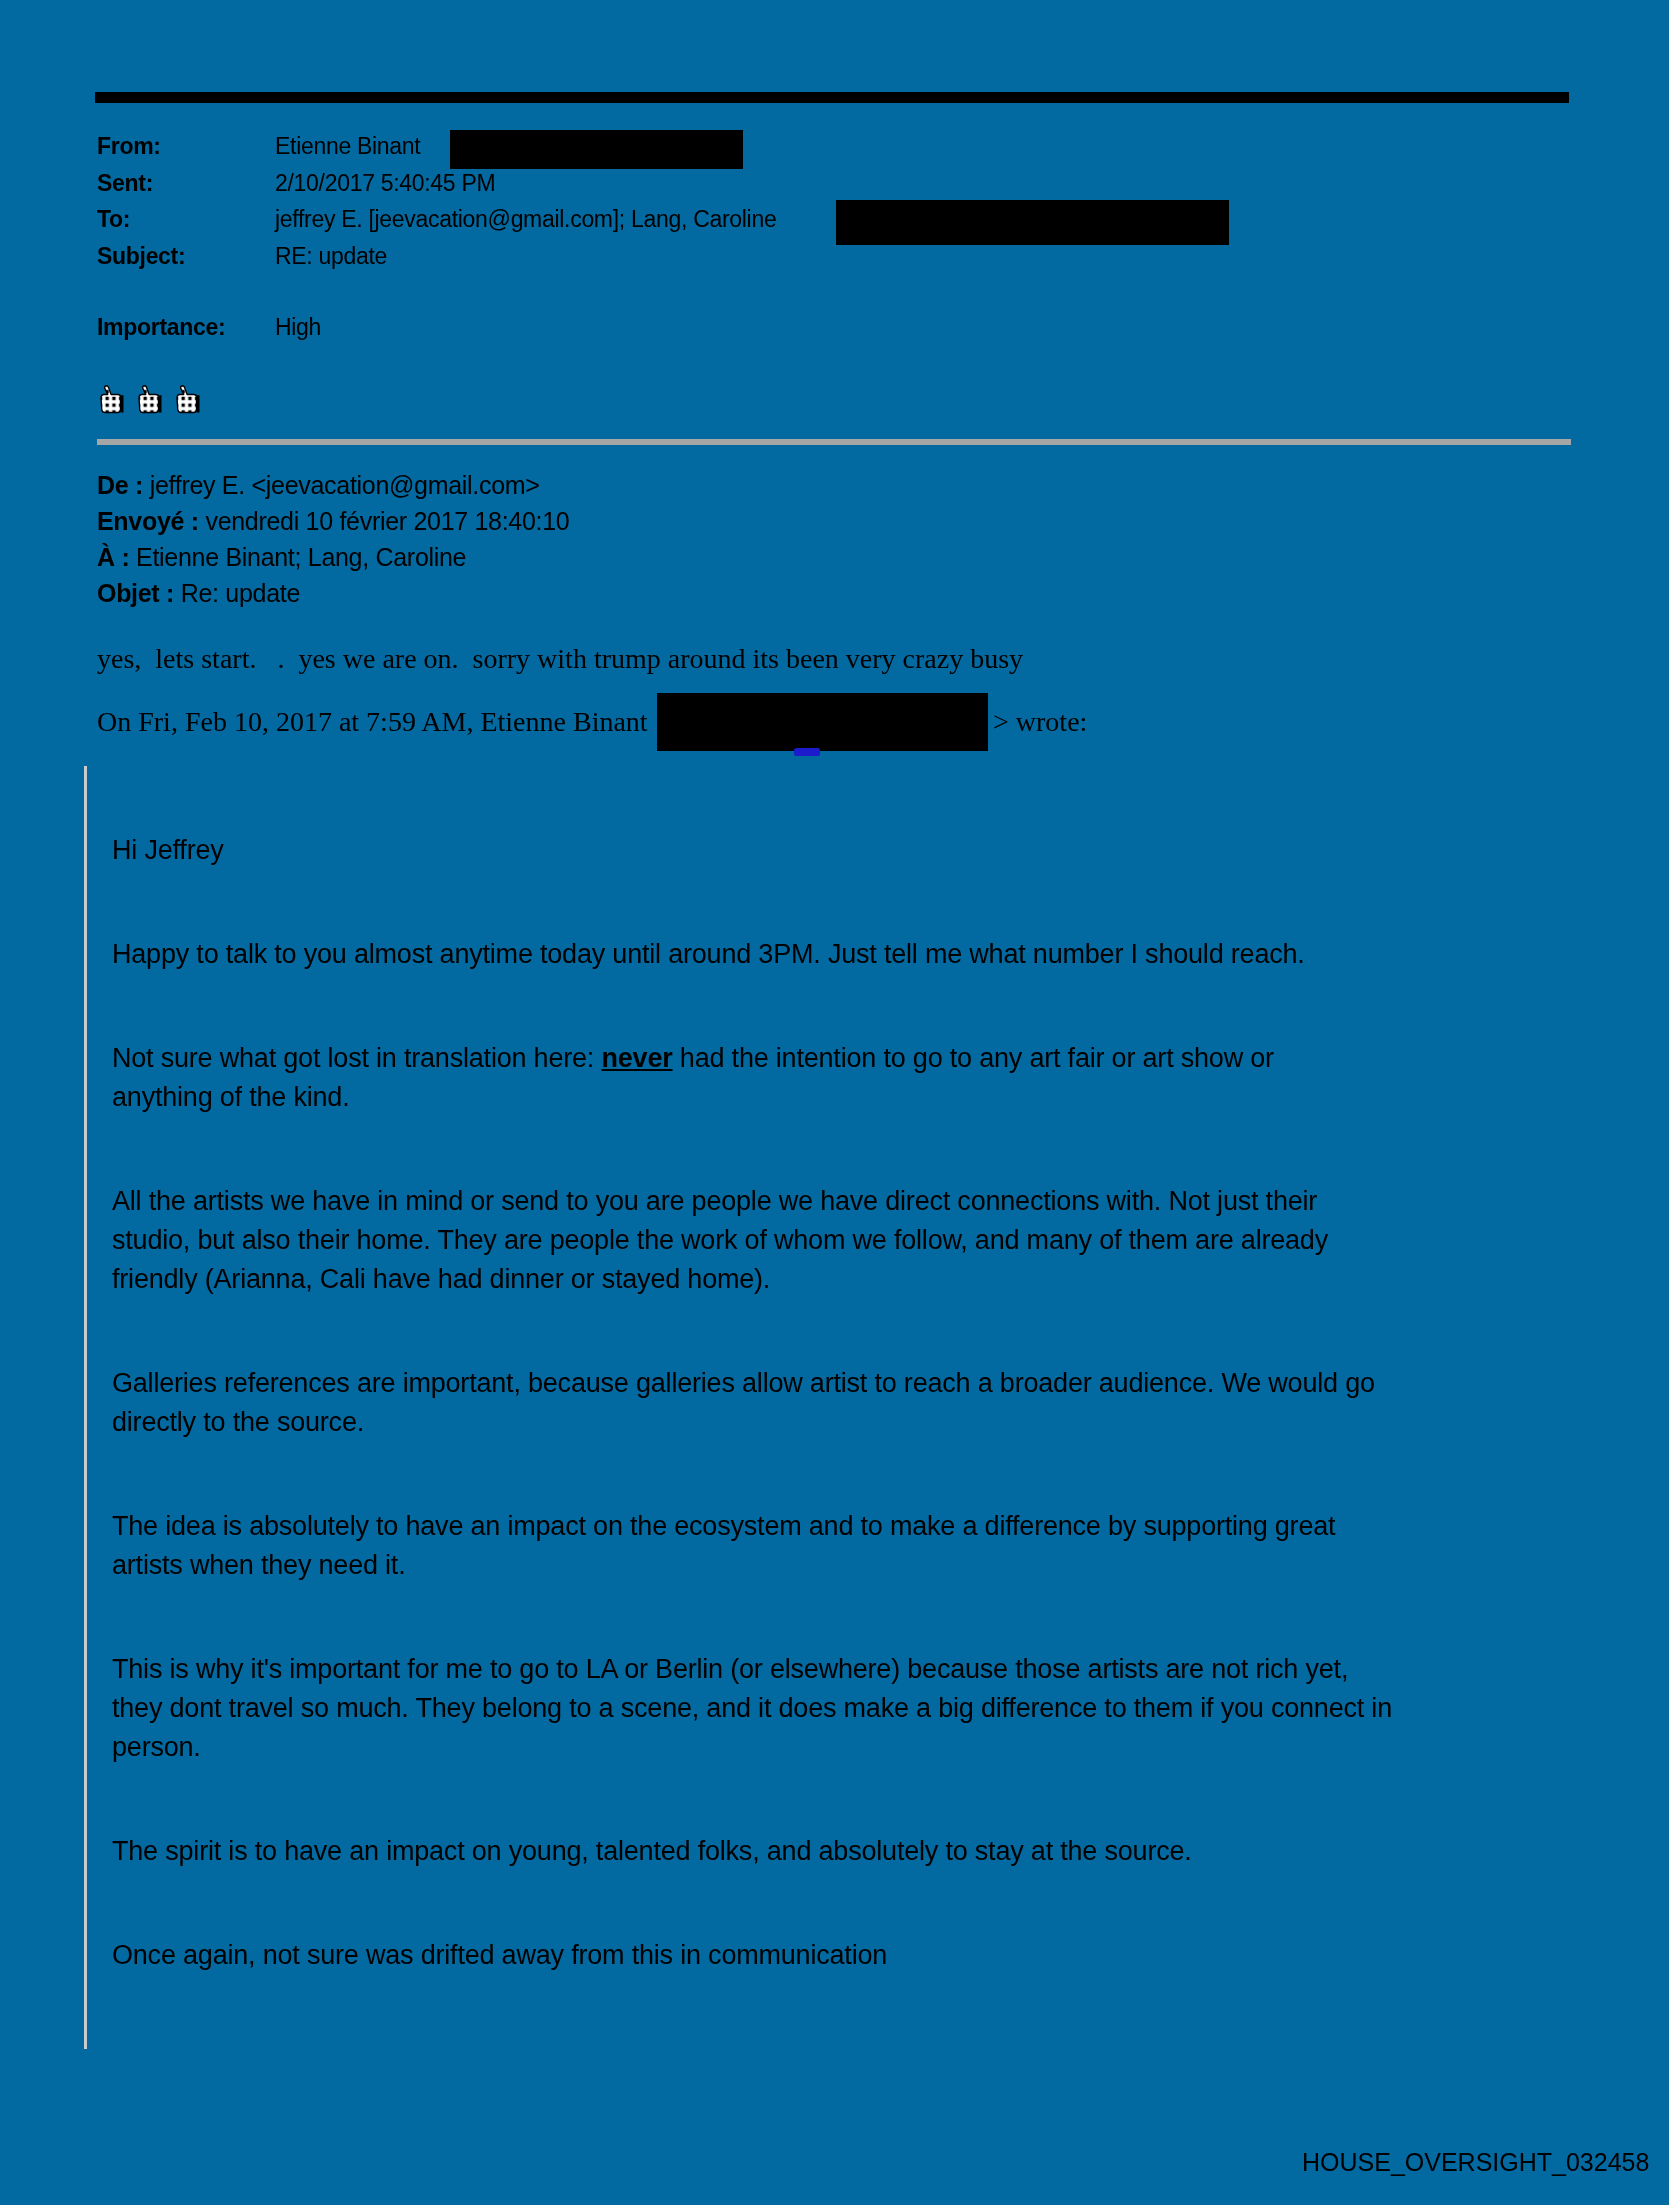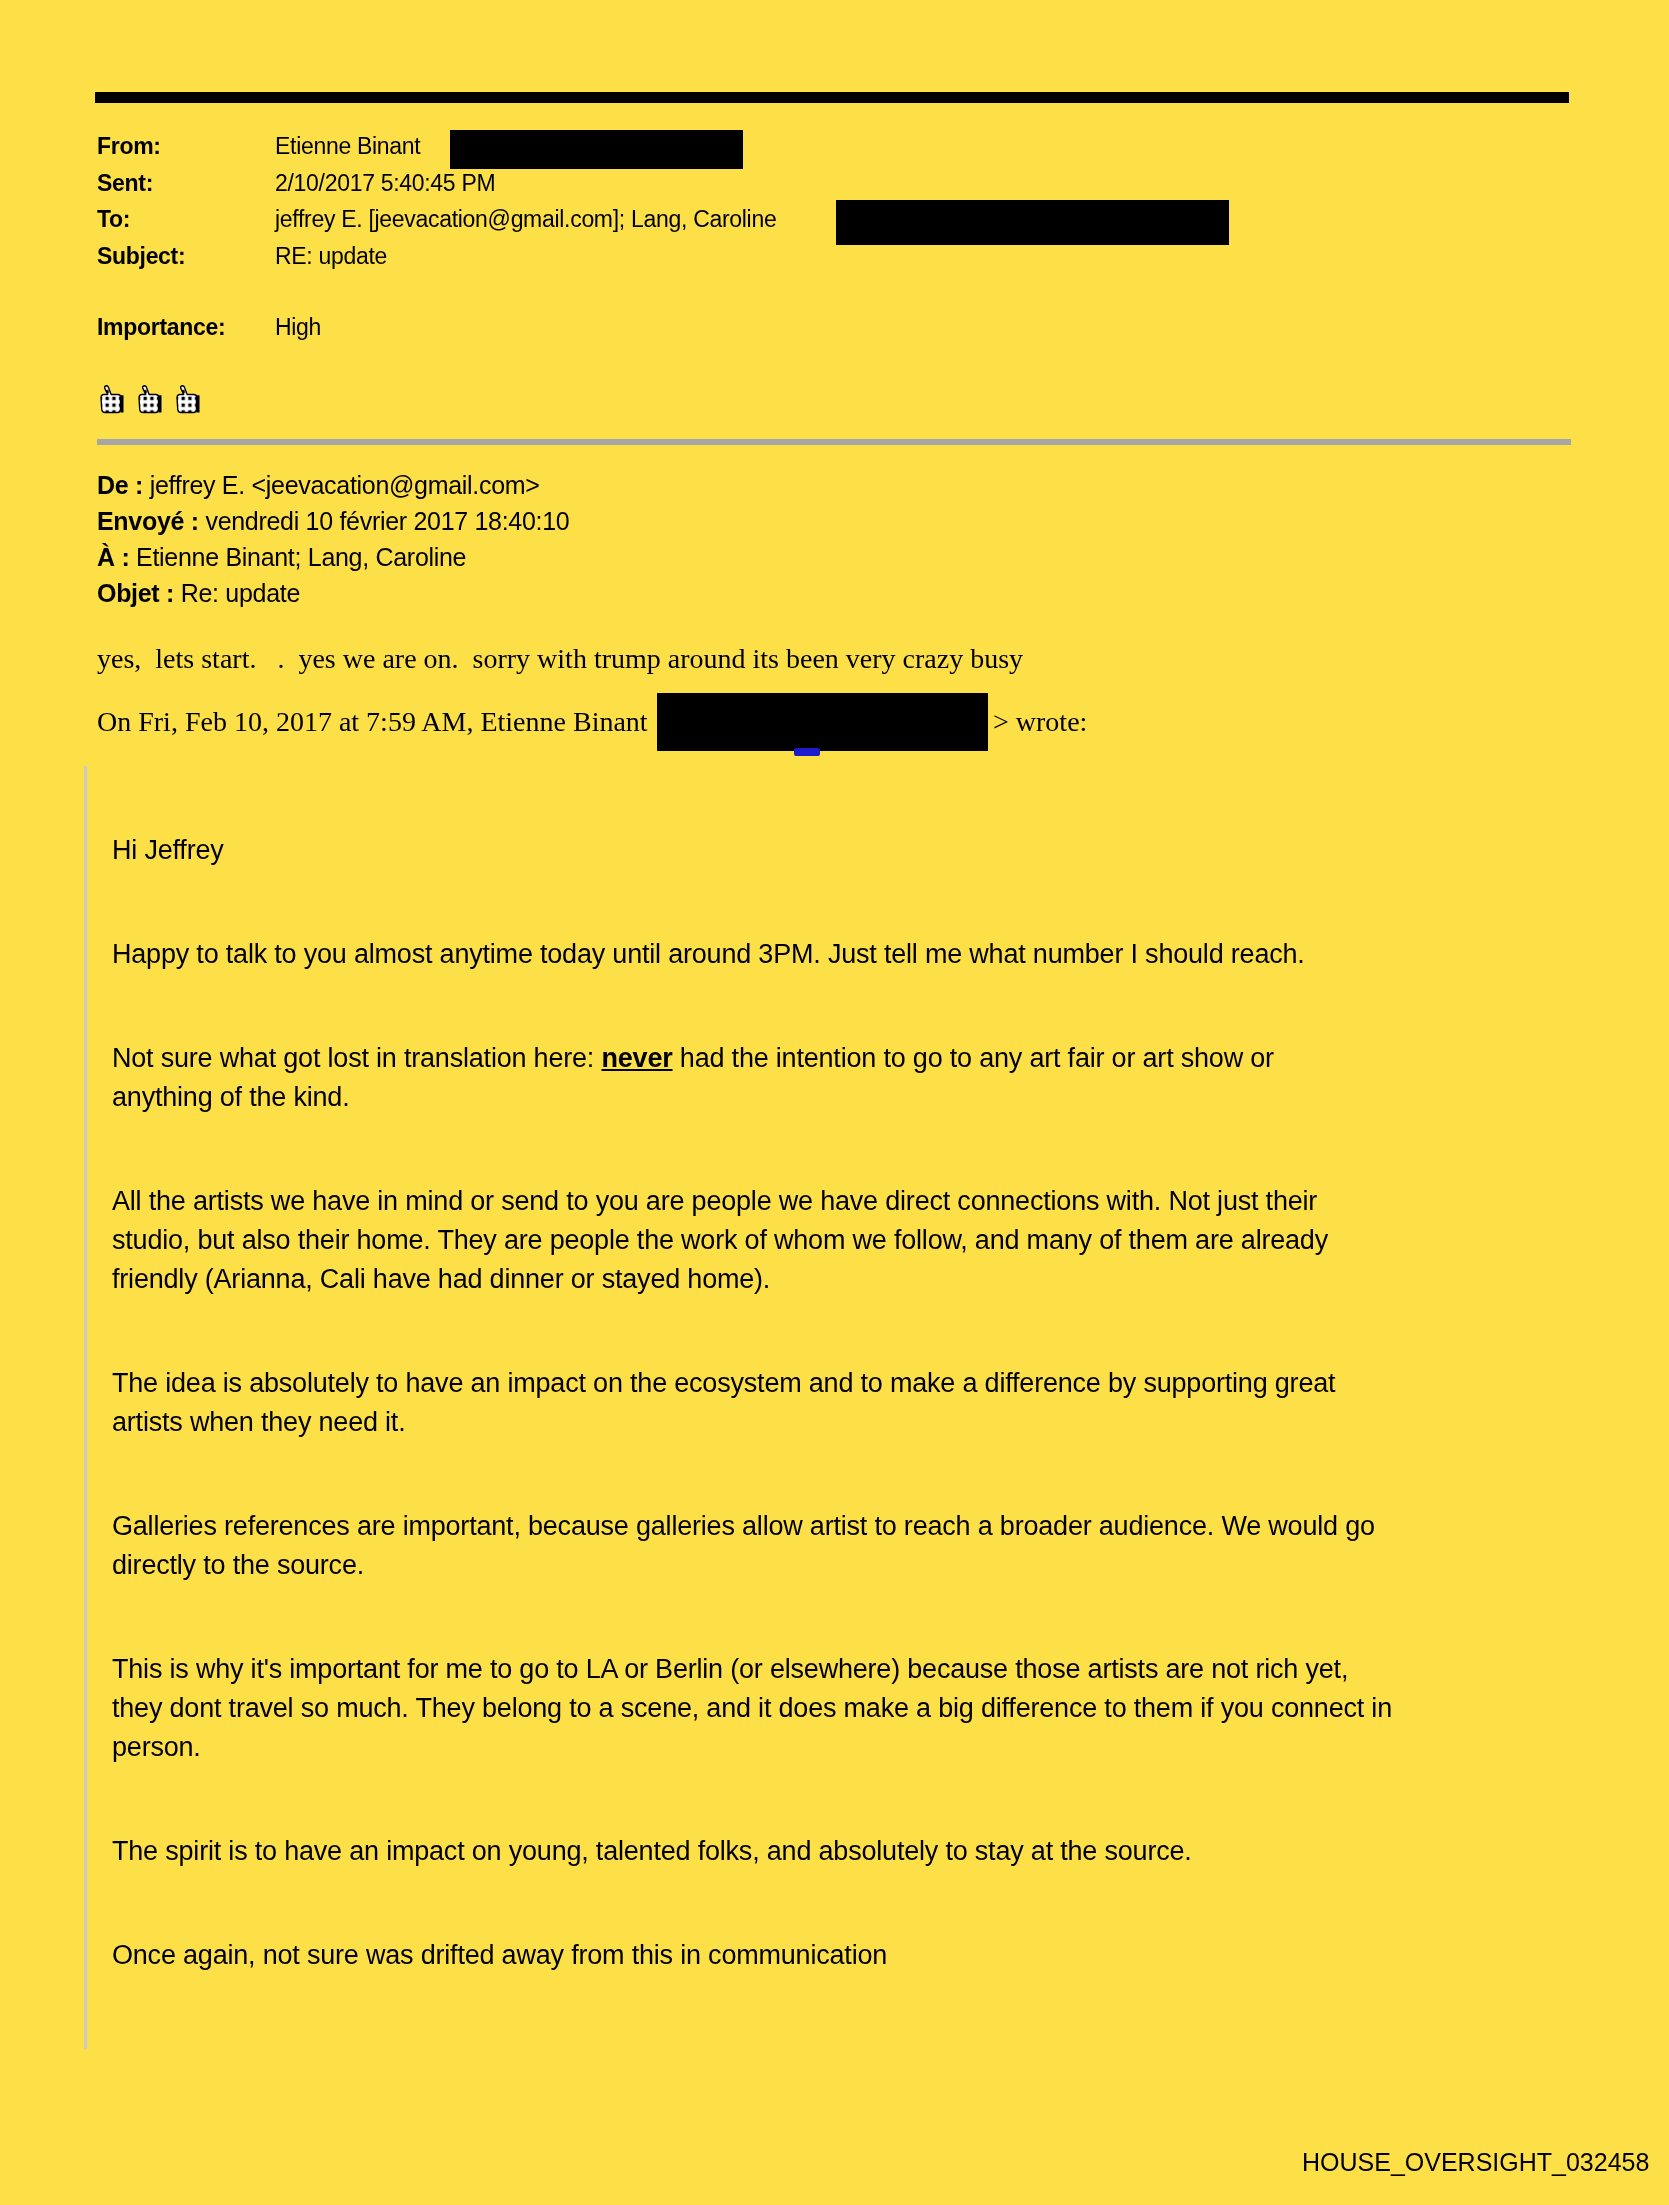--- a/index.html
+++ b/index.html
@@ -1,20 +1,20 @@
 <!DOCTYPE html>
 <html style="font-size:10.5px"><head>
 <meta charset="utf-8">
 <style>
   html, body { margin: 0; padding: 0; background: #ffffff; }
   .page {
     position: relative;
     width: 1669px;
     height: 2205px;
-    background: #fde047;
+    background: #0369a1;
     font-family: "Liberation Sans", sans-serif;
     color: #000;
     overflow: hidden;
   }
   .top-bar {
     position: absolute;
     left: 95px; top: 92px;
     width: 1474px; height: 10.5px;
     background: #000;
   }
@@ -191,24 +191,24 @@
   </div>
 
   <div class="quote-block">
     <p>Hi Jeffrey</p>
     <p>Happy to talk to you almost anytime today until around 3PM. Just tell me what number I should reach.</p>
     <p><span>Not sure what got lost in translation here: </span><span class="emph">never</span><span> had the intention to go to any art fair or art show or
 anything of the kind.</span></p>
     <p>All the artists we have in mind or send to you are people we have direct connections with. Not just their
 studio, but also their home. They are people the work of whom we follow, and many of them are already
 friendly (Arianna, Cali have had dinner or stayed home).</p>
+    <p>Galleries references are important, because galleries allow artist to reach a broader audience. We would go
+directly to the source.</p>
     <p>The idea is absolutely to have an impact on the ecosystem and to make a difference by supporting great
 artists when they need it.</p>
-    <p>Galleries references are important, because galleries allow artist to reach a broader audience. We would go
-directly to the source.</p>
     <p>This is why it's important for me to go to LA or Berlin (or elsewhere) because those artists are not rich yet,
 they dont travel so much. They belong to a scene, and it does make a big difference to them if you connect in
 person.</p>
     <p>The spirit is to have an impact on young, talented folks, and absolutely to stay at the source.</p>
     <p>Once again, not sure was drifted away from this in communication</p>
   </div>
 
   <div class="footer-id">HOUSE_OVERSIGHT_032458</div>
 
 </div>

